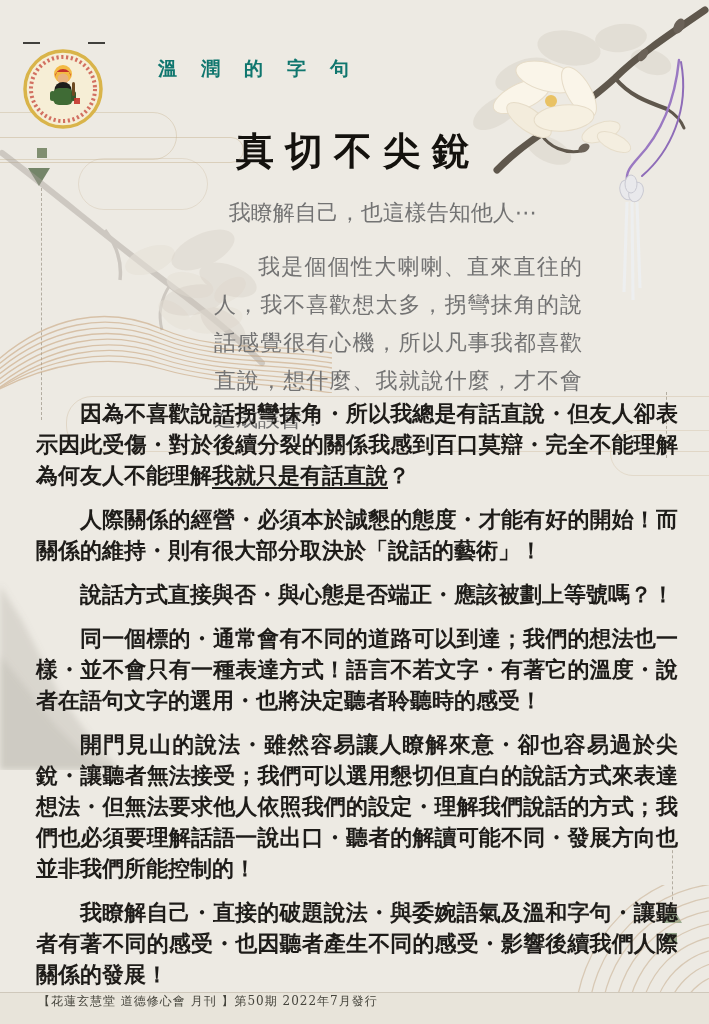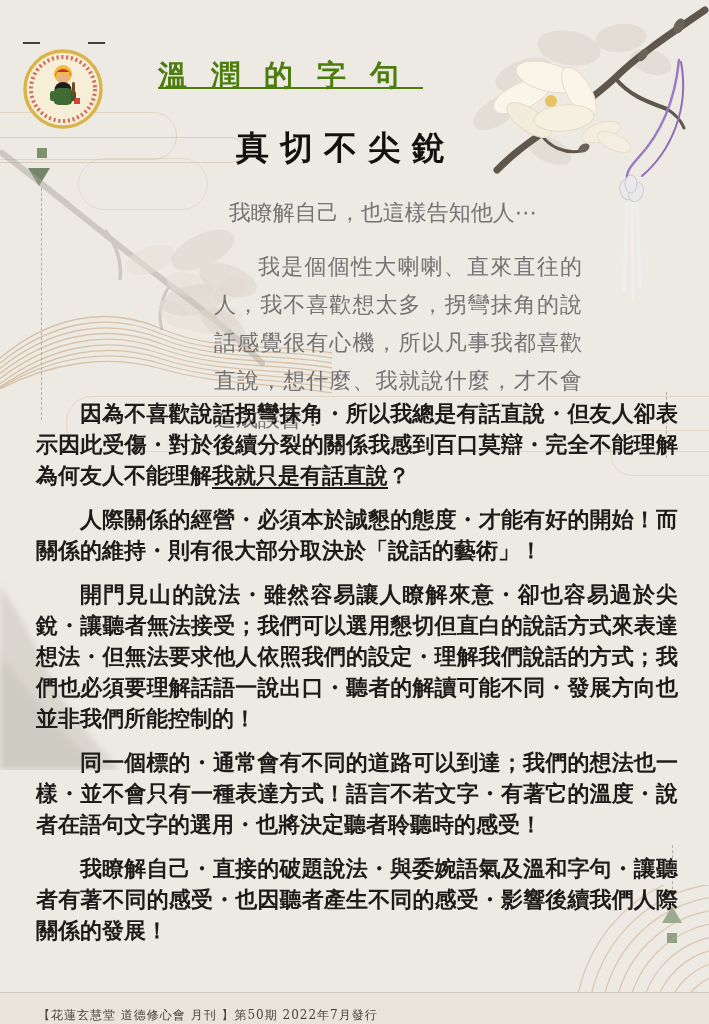--- a/index.html
+++ b/index.html
@@ -13,45 +13,45 @@
   .capsule{position:absolute;z-index:0;border:1.5px solid rgba(200,180,148,.42);border-radius:26px;}
   .dash-v{position:absolute;z-index:0;border-left:1.5px dashed rgba(148,140,126,.65);width:0;}
   .dash-h{position:absolute;z-index:0;height:2px;background:#41403c;}
   .sq{position:absolute;z-index:0;width:10px;height:10px;background:#6d7f5d;opacity:.85;}
   .tri-down{position:absolute;z-index:0;width:0;height:0;border-left:11px solid transparent;border-right:11px solid transparent;border-top:18px solid #5e7354;opacity:.85;}
   .tri-up{position:absolute;z-index:0;width:0;height:0;border-left:10px solid transparent;border-right:10px solid transparent;border-bottom:17px solid #8ba081;opacity:.85;}
   
   .title{
     position:absolute;z-index:2;left:158px;top:56px;
     font-family:"DejaVu Serif", serif;font-weight:700;
-    font-size:29px;letter-spacing:24px;color:#4d7c0f;white-space:nowrap;text-decoration:underline;
+    font-size:19px;letter-spacing:24px;color:#0f766e;white-space:nowrap;
   }
   .subtitle{
     position:absolute;z-index:2;left:236px;top:126px;
     font-family:"DejaVu Serif", serif;font-weight:700;
-    font-size:33px;letter-spacing:11px;color:#14120e;white-space:nowrap;
+    font-size:38px;letter-spacing:11px;color:#14120e;white-space:nowrap;
   }
   .intro{
     position:absolute;z-index:2;left:198px;top:194px;width:400px;
     font-size:22px;line-height:38px;color:#737373;
     text-align:justify;
   }
   .intro .l1{text-indent:1.4em;margin:0 0 0 0;}
   .intro p{margin:16px;text-indent:2em;}
   .article{
     position:absolute;z-index:2;left:36px;top:398px;width:642px;
     font-size:22px;line-height:31px;font-weight:700;color:#1e1c19;
     text-align:justify;
   }
   .article p{margin:0 0 13px 0;text-indent:2em;}
   .article .ul{text-decoration:underline;text-underline-offset:4px;}
   .footer{
     position:absolute;z-index:3;left:0;bottom:0;width:709px;height:32px;
     background:#e8e4da;border-top:1px solid rgba(190,182,166,.6);
-    display:flex;align-items:flex-end;justify-content:space-between;
+    display:flex;align-items:flex-start;justify-content:space-between;
     font-family:"DejaVu Serif", serif;font-size:12px;color:#45443c;
     box-sizing:border-box;padding:0 36px 0 38px;letter-spacing:1px;
   }
 </style>
 </head>
 <body>
 
 <div class="dash-h" style="left:23px;top:42px;width:17px;"></div>
 <div class="dash-h" style="left:88px;top:42px;width:17px;"></div>
 
@@ -201,20 +201,21 @@
 <div class="subtitle">真切不尖銳</div>
 
 <div class="intro">
   <p class="l1">我瞭解自己，也這樣告知他人⋯</p>
   <p>我是個個性大喇喇、直來直往的人，我不喜歡想太多，拐彎抹角的說話感覺很有心機，所以凡事我都喜歡直說，想什麼、我就說什麼，才不會造成誤會！</p>
 </div>
 
 <div class="article">
   <p><span>因為不喜歡說話拐彎抹角・所以我總是有話直說・但友人卻表示因此受傷・對於後續分裂的關係我感到百口莫辯・完全不能理解為何友人不能理解</span><span class="ul">我就只是有話直說</span><span>？</span></p>
   <p>人際關係的經營・必須本於誠懇的態度・才能有好的開始！而關係的維持・則有很大部分取決於「說話的藝術」！</p>
+  <p>說話方式直接與否・與心態是否端正・應該被劃上等號嗎？！</p>
+  <p>同一個標的・通常會有不同的道路可以到達；我們的想法也一樣・並不會只有一種表達方式！語言不若文字・有著它的溫度・說者在語句文字的選用・也將決定聽者聆聽時的感受！</p>
   <p>開門見山的說法・雖然容易讓人瞭解來意・卻也容易過於尖銳・讓聽者無法接受；我們可以選用懇切但直白的說話方式來表達想法・但無法要求他人依照我們的設定・理解我們說話的方式；我們也必須要理解話語一說出口・聽者的解讀可能不同・發展方向也並非我們所能控制的！</p>
-  <p>同一個標的・通常會有不同的道路可以到達；我們的想法也一樣・並不會只有一種表達方式！語言不若文字・有著它的溫度・說者在語句文字的選用・也將決定聽者聆聽時的感受！</p>
   <p>我瞭解自己・直接的破題說法・與委婉語氣及溫和字句・讓聽者有著不同的感受・也因聽者產生不同的感受・影響後續我們人際關係的發展！</p>
 </div>
 
 <div class="footer">
   <span>【花蓮玄慧堂 道德修心會 月刊 】第50期 2022年7月發行</span>
 </div>
 
 </body></html>

